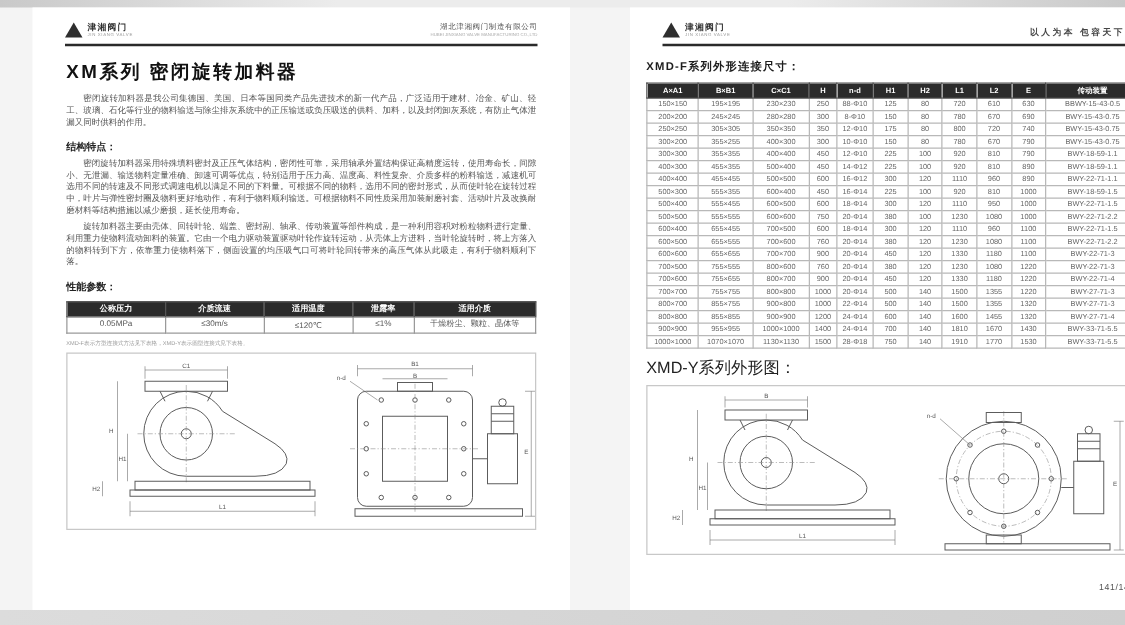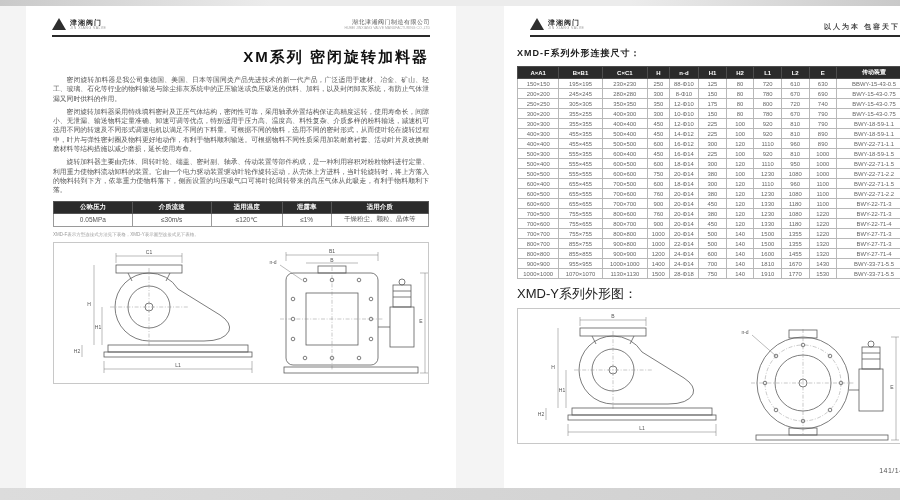--- a/index.html
+++ b/index.html
@@ -28,21 +28,21 @@
   .brand-name{font-size:7px;font-weight:bold;color:#2b2b2b;letter-spacing:1px;}
   .brand-sub{font-size:3.5px;color:#999;letter-spacing:.5px;margin-top:1px;}
   .header-right{text-align:right;line-height:1;}
   .company-name{font-size:6px;color:#555;letter-spacing:.5px;}
   .company-sub{font-size:3.5px;color:#aaa;margin-top:1.5px;}
   .slogan{font-size:7px;font-weight:bold;color:#444;letter-spacing:2px;}
   .header-rule{height:2px;background:#2a2a2a;margin:2px 26px 0 26px;}
 
   
   .content{padding:0 27px;}
-  .doc-title{text-align:right;font-size:15px;font-weight:bold;color:#111;
+  .doc-title{text-align:left;font-size:15px;font-weight:bold;color:#111;
     letter-spacing:2px;margin-top:11px;}
   .para{font-size:6.8px;line-height:9.3px;color:#555;text-align:justify;
     text-indent:2em;margin-top:8px;}
   .sec-h{font-size:8px;font-weight:bold;color:#222;margin-top:9px;}
   .perf-table{width:100%;border-collapse:collapse;margin-top:6px;}
   .perf-table th{background:#2b2b2b;color:#fff;font-size:6.5px;font-weight:bold;
     border:1px solid #555;height:11px;padding:0;}
   .perf-table td{border:1px solid #9a9a9a;font-size:6.5px;color:#555;
     text-align:center;height:12px;padding:0;}
   .note{font-size:4.5px;color:#999;margin-top:5px;}
@@ -86,24 +86,26 @@
         <div class="company-sub">HUBEI JINXIANG VALVE MANUFACTURING CO.,LTD</div>
       </div>
     </div>
     <div class="header-rule"></div>
 
     <div class="content">
       <div class="doc-title">XM系列  密闭旋转加料器</div>
 
       <div class="para">密闭旋转加料器是我公司集德国、美国、日本等国同类产品先进技术的新一代产品，广泛适用于建材、冶金、矿山、轻工、玻璃、石化等行业的物料输送与除尘排灰系统中的正压输送或负压吸送的供料、加料，以及封闭卸灰系统，有防止气体泄漏又同时供料的作用。</div>
 
+      <div class="sec-h">结构特点：</div>
       <div class="para" style="margin-top:4px">密闭旋转加料器采用特殊填料密封及正压气体结构，密闭性可靠，采用轴承外置结构保证高精度运转，使用寿命长，间隙小、无泄漏、输送物料定量准确、卸速可调等优点，特别适用于压力高、温度高、料性复杂、介质多样的粉料输送，减速机可选用不同的转速及不同形式调速电机以满足不同的下料量。可根据不同的物料，选用不同的密封形式，从而使叶轮在旋转过程中，叶片与弹性密封圈及物料更好地动作，有利于物料顺利输送。可根据物料不同性质采用加装耐磨衬套、活动叶片及改换耐磨材料等结构措施以减少磨损，延长使用寿命。</div>
 
       <div class="para" style="margin-top:4px">旋转加料器主要由壳体、回转叶轮、端盖、密封副、轴承、传动装置等部件构成，是一种利用容积对粉粒物料进行定量、利用重力使物料流动卸料的装置。它由一个电力驱动装置驱动叶轮作旋转运动，从壳体上方进料，当叶轮旋转时，将上方落入的物料转到下方，依靠重力使物料落下，侧面设置的均压吸气口可将叶轮回转带来的高压气体从此吸走，有利于物料顺利下落。</div>
 
+      <div class="sec-h">性能参数：</div>
       <table class="perf-table">
         <colgroup>
             <col style="width:21%">
             <col style="width:21%">
             <col style="width:19%">
             <col style="width:13%">
             <col style="width:26%">
           </colgroup>
         <thead>
             <tr>

